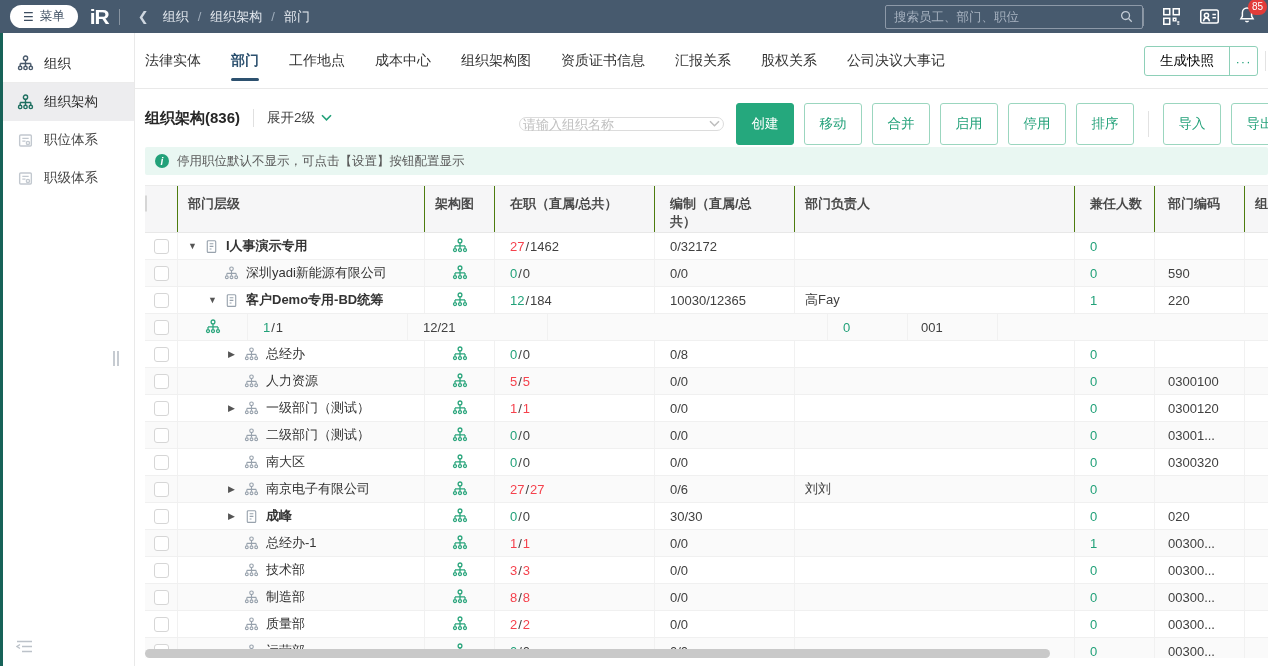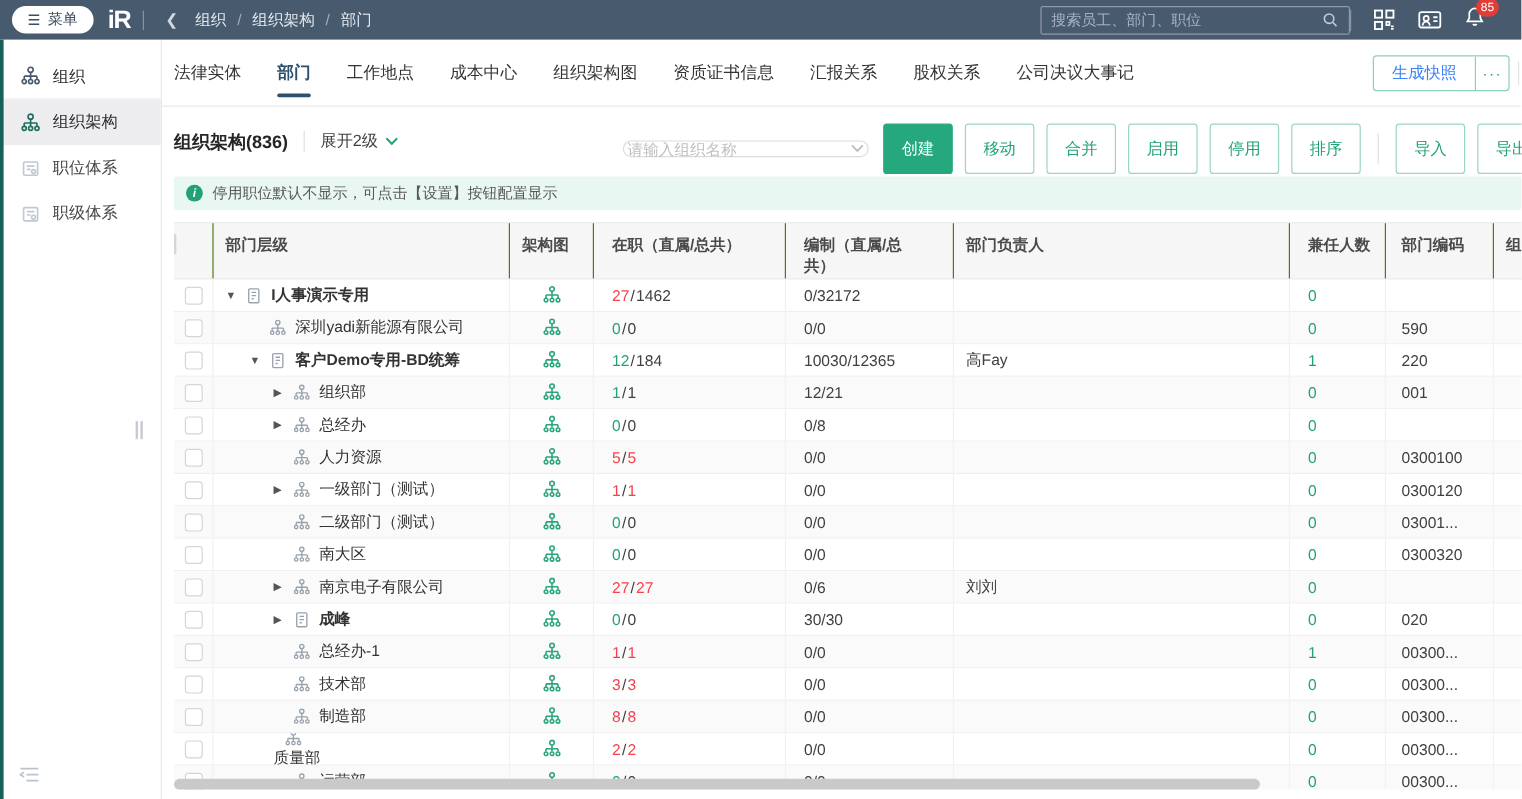--- a/index.html
+++ b/index.html
@@ -18,21 +18,21 @@
   .breadcrumb { display:flex; align-items:center; gap:9px; font-size:13px; color:#e4e9ef; }
   .breadcrumb .bc-sep { color:#9fadbc; }
   .breadcrumb .bc-sep:last-child { display:none; }
   .tb-spacer { flex:1; }
   .tb-search { width:258px; height:24px; border:1px solid #8d99a8; border-radius:2px;
                display:flex; align-items:center; padding:0 8px; }
   .tb-search input { flex:1; background:transparent; border:none; outline:none; color:#e6ebf1; font-size:12.5px; }
   .tb-search input::placeholder { color:#a7b2c0; }
   .tb-icons { display:flex; align-items:center; gap:18px; color:#fff; }
   .tb-vline { width:1px; height:18px; background:rgba(255,255,255,.35); }
-  .bell-wrap { position:relative; margin-right:20px; }
+  .bell-wrap { position:relative; margin-right:2px; }
   .badge { position:absolute; top:-7px; right:-11px; min-width:19px; height:16px; background:#e23c39;
            border-radius:9px; color:#fff; font-size:10px; display:flex; align-items:center;
            justify-content:center; padding:0 3px; }
 
   
   .strip { position:absolute; left:0; top:33px; width:3px; height:633px; background:#176258; z-index:20; }
   .sidebar { position:absolute; left:0; top:33px; width:135px; height:633px; background:#fff;
              border-right:1px solid #e9e9e9; padding-top:12px; z-index:10; }
   .side-item { height:38px; display:flex; align-items:center; gap:10px; padding-left:17px;
                font-size:13.5px; color:#2b2b2b; cursor:pointer; }
@@ -51,21 +51,21 @@
   .main { position:absolute; left:135px; top:33px; width:1133px; height:633px; }
 
   .tabs-row { position:absolute; left:0; top:0; width:1133px; height:56px; border-bottom:1px solid #e9e9e9;
               display:flex; align-items:center; gap:30px; padding-left:10px; }
   .tab { position:relative; height:100%; display:flex; align-items:center; font-size:14px; color:#333; cursor:pointer; white-space:nowrap; }
   .tab.is-active { color:#2d516f; font-weight:600; }
   .tab.is-active::after { content:""; position:absolute; left:0; right:0; bottom:7px; height:3px;
                           background:#2d516f; border-radius:2px; }
   .snap-group { position:absolute; left:1009px; top:13px; height:30px; display:flex; border:1px solid #8ed0b8;
                 border-radius:3px; overflow:hidden; background:#fff; }
-  .snap-main { padding:0 15px; color:#3b82f6; font-size:13.5px; display:flex; align-items:center; cursor:pointer; }
+  .snap-main { padding:0 15px; color:#000000; font-size:13.5px; display:flex; align-items:center; cursor:pointer; }
   .snap-more { width:28px; border-left:1px solid #8ed0b8; color:#22a179; display:flex; align-items:center;
                justify-content:center; font-size:13px; letter-spacing:1px; cursor:pointer; }
   .tabs-enddiv { position:absolute; left:1130px; top:18px; width:1px; height:20px; background:#e3e3e3; }
 
   .toolbar { position:absolute; left:0; top:56px; width:1133px; height:58px; }
   .tb-left { position:absolute; left:10px; top:0; height:58px; display:flex; align-items:center; }
   .tt-title { font-size:15px; font-weight:700; color:#262626; }
   .tt-div { width:1px; height:18px; background:#e0e0e0; margin:0 13px; }
   .tt-expand { display:flex; align-items:center; gap:6px; font-size:13.5px; color:#404040; cursor:pointer; }
   .tb-right { position:absolute; left:384px; top:14px; display:flex; align-items:center; gap:10px; }
@@ -497,36 +497,20 @@
             <span class="conc-val">1</span>
           </div>
     <div class="td col-code">220</div>
     <div class="td col-last"></div>
   </div>
 
   <div class="tr t-dept">
     <div class="td col-check">
             <span class="cbx"></span>
           </div>
-    <div class="td col-name">
-      <span class="tree" style="padding-left: 40px;">
-        <span class="arrow a-right"></span>
-        <span class="ticon">
-
-          <svg class="i-dept" width="15" height="15" viewBox="0 0 16 16" fill="none" stroke="currentColor" stroke-width="1.2">
-            <circle cx="8" cy="3" r="1.9"></circle>
-                  <path d="M8 4.9v3M3 7.9h10M3 7.9v2.3M8 7.9v2.3M13 7.9v2.3"></path>
-            <circle cx="3" cy="12" r="1.5"></circle>
-                  <circle cx="8" cy="12" r="1.5"></circle>
-                  <circle cx="13" cy="12" r="1.5"></circle>
-          </svg>
-        </span>
-        <span class="tname">组织部</span>
-      </span>
-    </div>
     <div class="td col-chart">
       <span class="chart-ic">
         <svg width="16" height="16" viewBox="0 0 16 16" fill="none" stroke="currentColor" stroke-width="1.3">
           <circle cx="8" cy="2.9" r="1.9"></circle>
                 <path d="M8 4.8v3.1M3 7.9h10M3 7.9v2.4M8 7.9v2.4M13 7.9v2.4"></path>
           <circle cx="3" cy="12.1" r="1.5"></circle>
                 <circle cx="8" cy="12.1" r="1.5"></circle>
                 <circle cx="13" cy="12.1" r="1.5"></circle>
         </svg>
       </span>
@@ -990,21 +974,21 @@
           </div>
     <div class="td col-code">00300...</div>
     <div class="td col-last"></div>
   </div>
 
   <div class="tr t-dept">
     <div class="td col-check">
             <span class="cbx"></span>
           </div>
     <div class="td col-name">
-      <span class="tree" style="padding-left: 40px; flex-direction: column;">
+      <span class="tree" style="padding-left: 40px;">
         <span class="arrow"></span>
         <span class="ticon">
 
           <svg class="i-dept" width="15" height="15" viewBox="0 0 16 16" fill="none" stroke="currentColor" stroke-width="1.2">
             <circle cx="8" cy="3" r="1.9"></circle>
                   <path d="M8 4.9v3M3 7.9h10M3 7.9v2.3M8 7.9v2.3M13 7.9v2.3"></path>
             <circle cx="3" cy="12" r="1.5"></circle>
                   <circle cx="8" cy="12" r="1.5"></circle>
                   <circle cx="13" cy="12" r="1.5"></circle>
           </svg>

